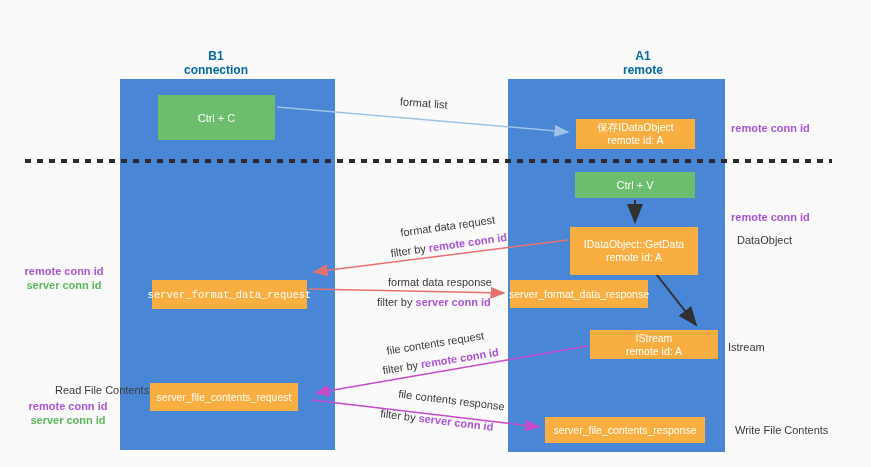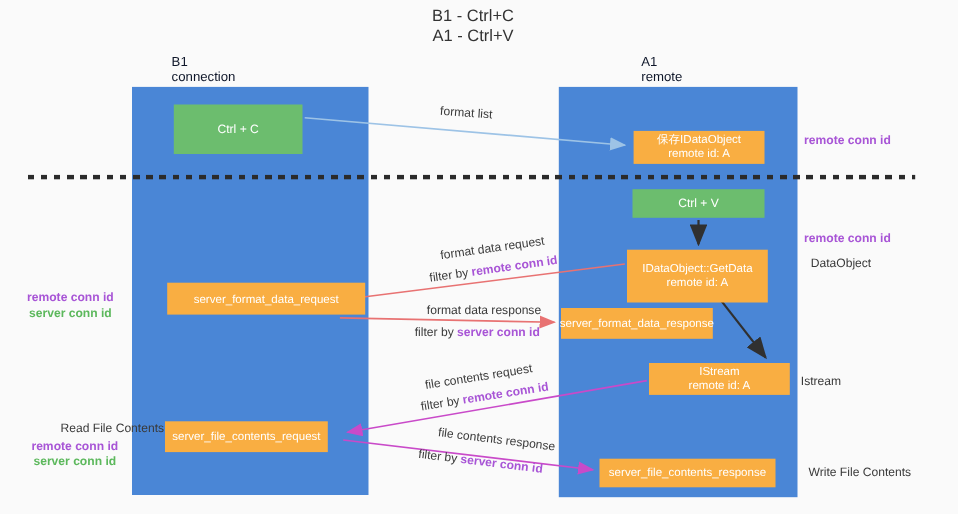--- a/index.html
+++ b/index.html
@@ -2,21 +2,21 @@
 <html><head>
 <meta charset="utf-8">
 <style>
   html,body{margin:0;padding:0;}
   body{font-family:"Liberation Sans",sans-serif;background:#fafafa;}
   .canvas{position:relative;width:871px;height:467px;background:#fafafa;overflow:hidden;}
 
   .title{position:absolute;left:330px;top:6px;width:200px;text-align:center;
          font-size:15px;color:#333;line-height:18px;}
 
-  .col-header{position:absolute;font-size:12px;color:#0f172a;line-height:14px;}
+  .col-header{position:absolute;text-align:center;font-size:12px;color:#0369a1;line-height:14px;font-weight:bold;}
   .col-header.left{left:156px;top:49px;width:120px;}
   .col-header.right{left:583px;top:49px;width:120px;}
 
   .lifeline{position:absolute;background:#4a86d6;}
   .lifeline.left{left:120px;top:79px;width:215px;height:371px;}
   .lifeline.right{left:508px;top:79px;width:217px;height:373px;}
 
   .separator{position:absolute;left:25px;top:159px;width:807px;height:4px;
              background:repeating-linear-gradient(90deg,#2b2b2b 0 6px,transparent 6px 12px);}
 
@@ -24,21 +24,21 @@
        color:#fff;text-align:center;box-sizing:border-box;}
   .box.green{background:#6cbd6e;}
   .box.orange{background:#f9ae42;}
   .box .two-line{line-height:13px;font-size:10.5px;}
   .one-line{font-size:10.5px;}
 
   .b-ctrl-c{left:158px;top:95px;width:117px;height:45px;font-size:11px;}
   .b-save{left:576px;top:119px;width:119px;height:30px;}
   .b-ctrl-v{left:575px;top:172px;width:120px;height:26px;font-size:11px;}
   .b-getdata{left:570px;top:227px;width:128px;height:48px;}
-  .b-sfdreq{left:152px;top:257px;width:180px;height:29px;}
+  .b-sfdreq{left:152px;top:280px;width:155px;height:29px;font-family:Liberation Mono, monospace;}
   .b-sfdresp{left:510px;top:280px;width:138px;height:28px;}
   .b-istream{left:590px;top:330px;width:128px;height:29px;}
   .b-sfcreq{left:150px;top:383px;width:148px;height:28px;}
   .b-sfcresp{left:545px;top:417px;width:160px;height:26px;}
 
   svg.arrows{position:absolute;left:0;top:0;width:871px;height:467px;pointer-events:none;}
 
   .lbl{position:absolute;font-size:11px;color:#3a3a3a;white-space:nowrap;}
   .purple{color:#a855d6;font-weight:bold;}
   .greentxt{color:#5cb85c;font-weight:bold;}
@@ -62,24 +62,20 @@
   .s-write{left:735px;top:424px;color:#3a3a3a;}
   .s-leftblock1{left:18px;top:264px;width:92px;text-align:center;line-height:14px;}
   .s-read{left:27px;top:384px;color:#3a3a3a;padding-left:28px;}
   .s-leftblock2{left:22px;top:399px;width:92px;text-align:center;line-height:14px;}
 </style>
 </head>
 <body>
 
 <div class="canvas">
 
-  <div class="title">
-    <div>B1 - Ctrl+C</div>
-    <div>A1 - Ctrl+V</div>
-  </div>
 
   <div class="col-header left">
     <div>B1</div>
     <div>connection</div>
   </div>
   <div class="col-header right">
     <div>A1</div>
     <div>remote</div>
   </div>
 

